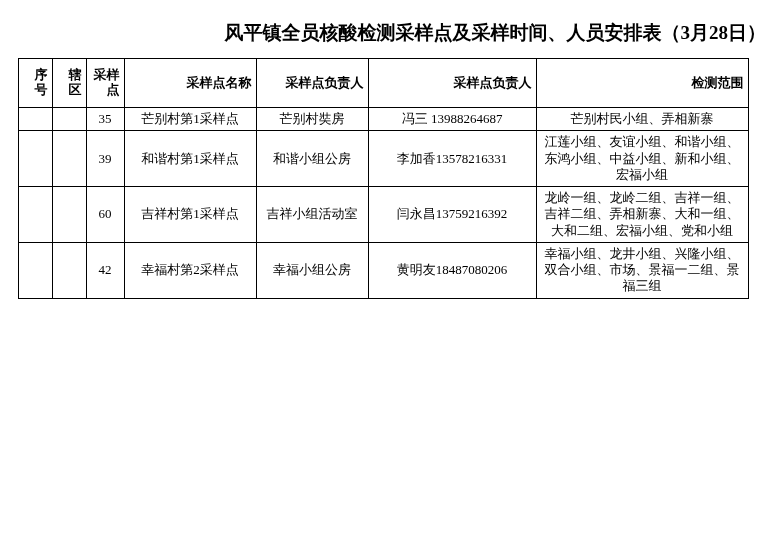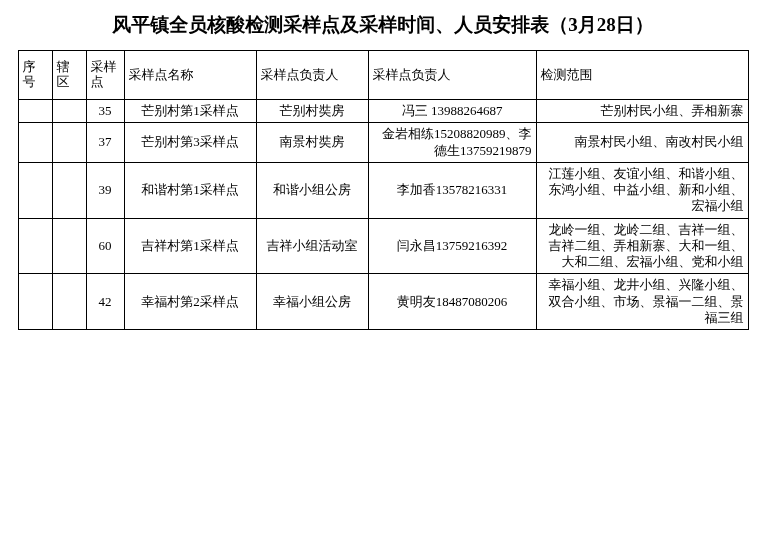--- a/index.html
+++ b/index.html
@@ -14,57 +14,57 @@
     color: #000000;
     overflow: hidden;
   }
   .page {
     width: 766px;
     height: 552px;
     position: relative;
     box-sizing: border-box;
   }
   .doc-title {
-    text-align: center;
+    text-align: right;
     font-size: 19px;
     font-weight: bold;
     letter-spacing: 0px;
-    padding-top: 12px;
+    padding-top: 20px;
     padding-bottom: 12px;
     font-family: "Liberation Serif", "DejaVu Serif", serif;
   }
   table.main-table {
     border-collapse: collapse;
     width: 730px;
     margin: 0 auto;
     table-layout: fixed;
   }
   table.main-table td, table.main-table th {
     border: 1px solid #000000;
     padding: 3px 4px;
     font-size: 13px;
     line-height: 1.25;
     vertical-align: middle;
     font-family: "Liberation Serif", "DejaVu Serif", serif;
   }
   table.main-table thead th {
-    text-align: left;
-    font-weight: normal;
+    text-align: right;
+    font-weight: bold;
     height: 42px;
   }
   .col-seq   { width: 34px; }
   .col-dist  { width: 34px; }
   .col-point { width: 38px; }
   .col-name  { width: 132px; }
   .col-loc   { width: 112px; }
   .col-head  { width: 168px; }
   .col-scope { width: 212px; }
 
   td.c-center { text-align: center; margin-left: 20px; }
-  td.c-left   { text-align: right; }
+  td.c-left   { text-align: center; }
 
   .hdr-stack {
     display: block;
     line-height: 1.15;
   }
   .row-cell-num {
     text-align: center;
     font-size: 13px;
   }
 </style>
@@ -116,29 +116,20 @@
         <td class="c-center"></td>
         <td class="c-center row-cell-num">35</td>
         <td class="c-center">芒别村第1采样点</td>
         <td class="c-center">芒别村奘房</td>
         <td class="c-center">冯三 13988264687</td>
         <td class="c-left">芒别村民小组、弄相新寨</td>
       </tr>
       <tr>
         <td class="c-center"></td>
         <td class="c-center"></td>
-        <td class="c-center row-cell-num">37</td>
-        <td class="c-center">芒别村第3采样点</td>
-        <td class="c-center">南景村奘房</td>
-        <td class="c-left">金岩相练15208820989、李德生13759219879</td>
-        <td class="c-left">南景村民小组、南改村民小组</td>
-      </tr>
-      <tr>
-        <td class="c-center"></td>
-        <td class="c-center"></td>
         <td class="c-center row-cell-num">39</td>
         <td class="c-center">和谐村第1采样点</td>
         <td class="c-center">和谐小组公房</td>
         <td class="c-center">李加香13578216331</td>
         <td class="c-left">江莲小组、友谊小组、和谐小组、东鸿小组、中益小组、新和小组、宏福小组</td>
       </tr>
       <tr>
         <td class="c-center"></td>
         <td class="c-center"></td>
         <td class="c-center row-cell-num">60</td>

